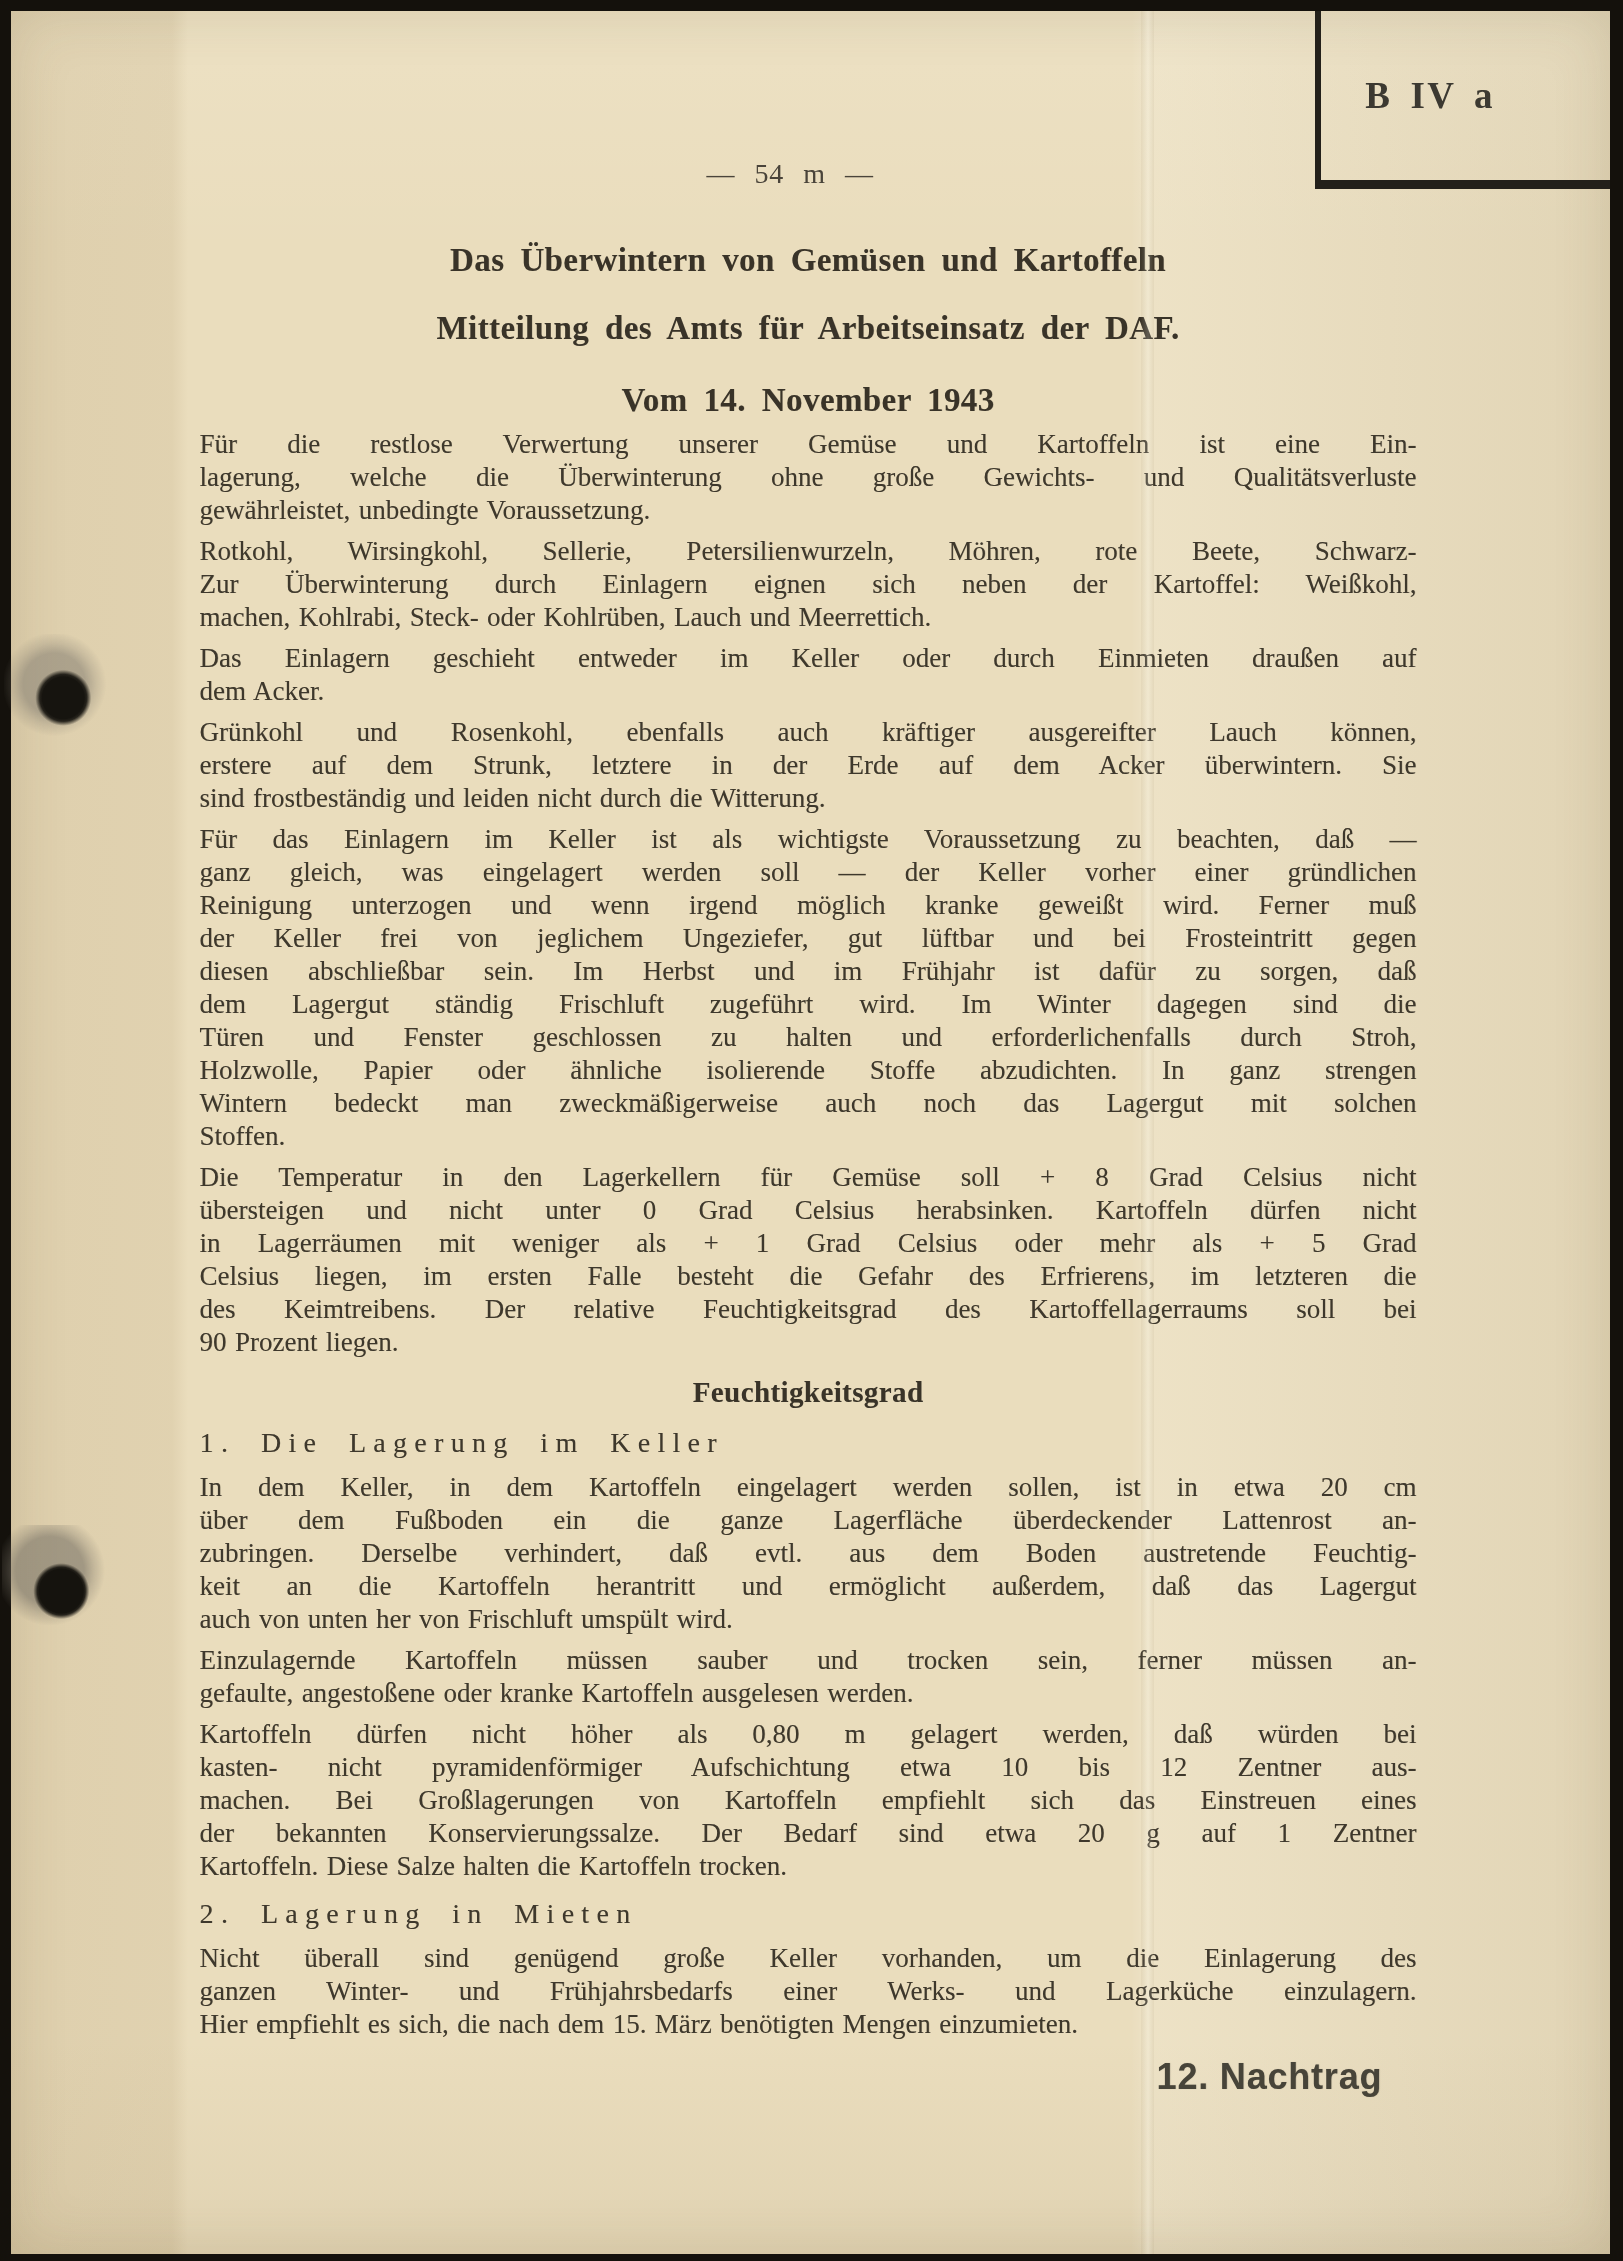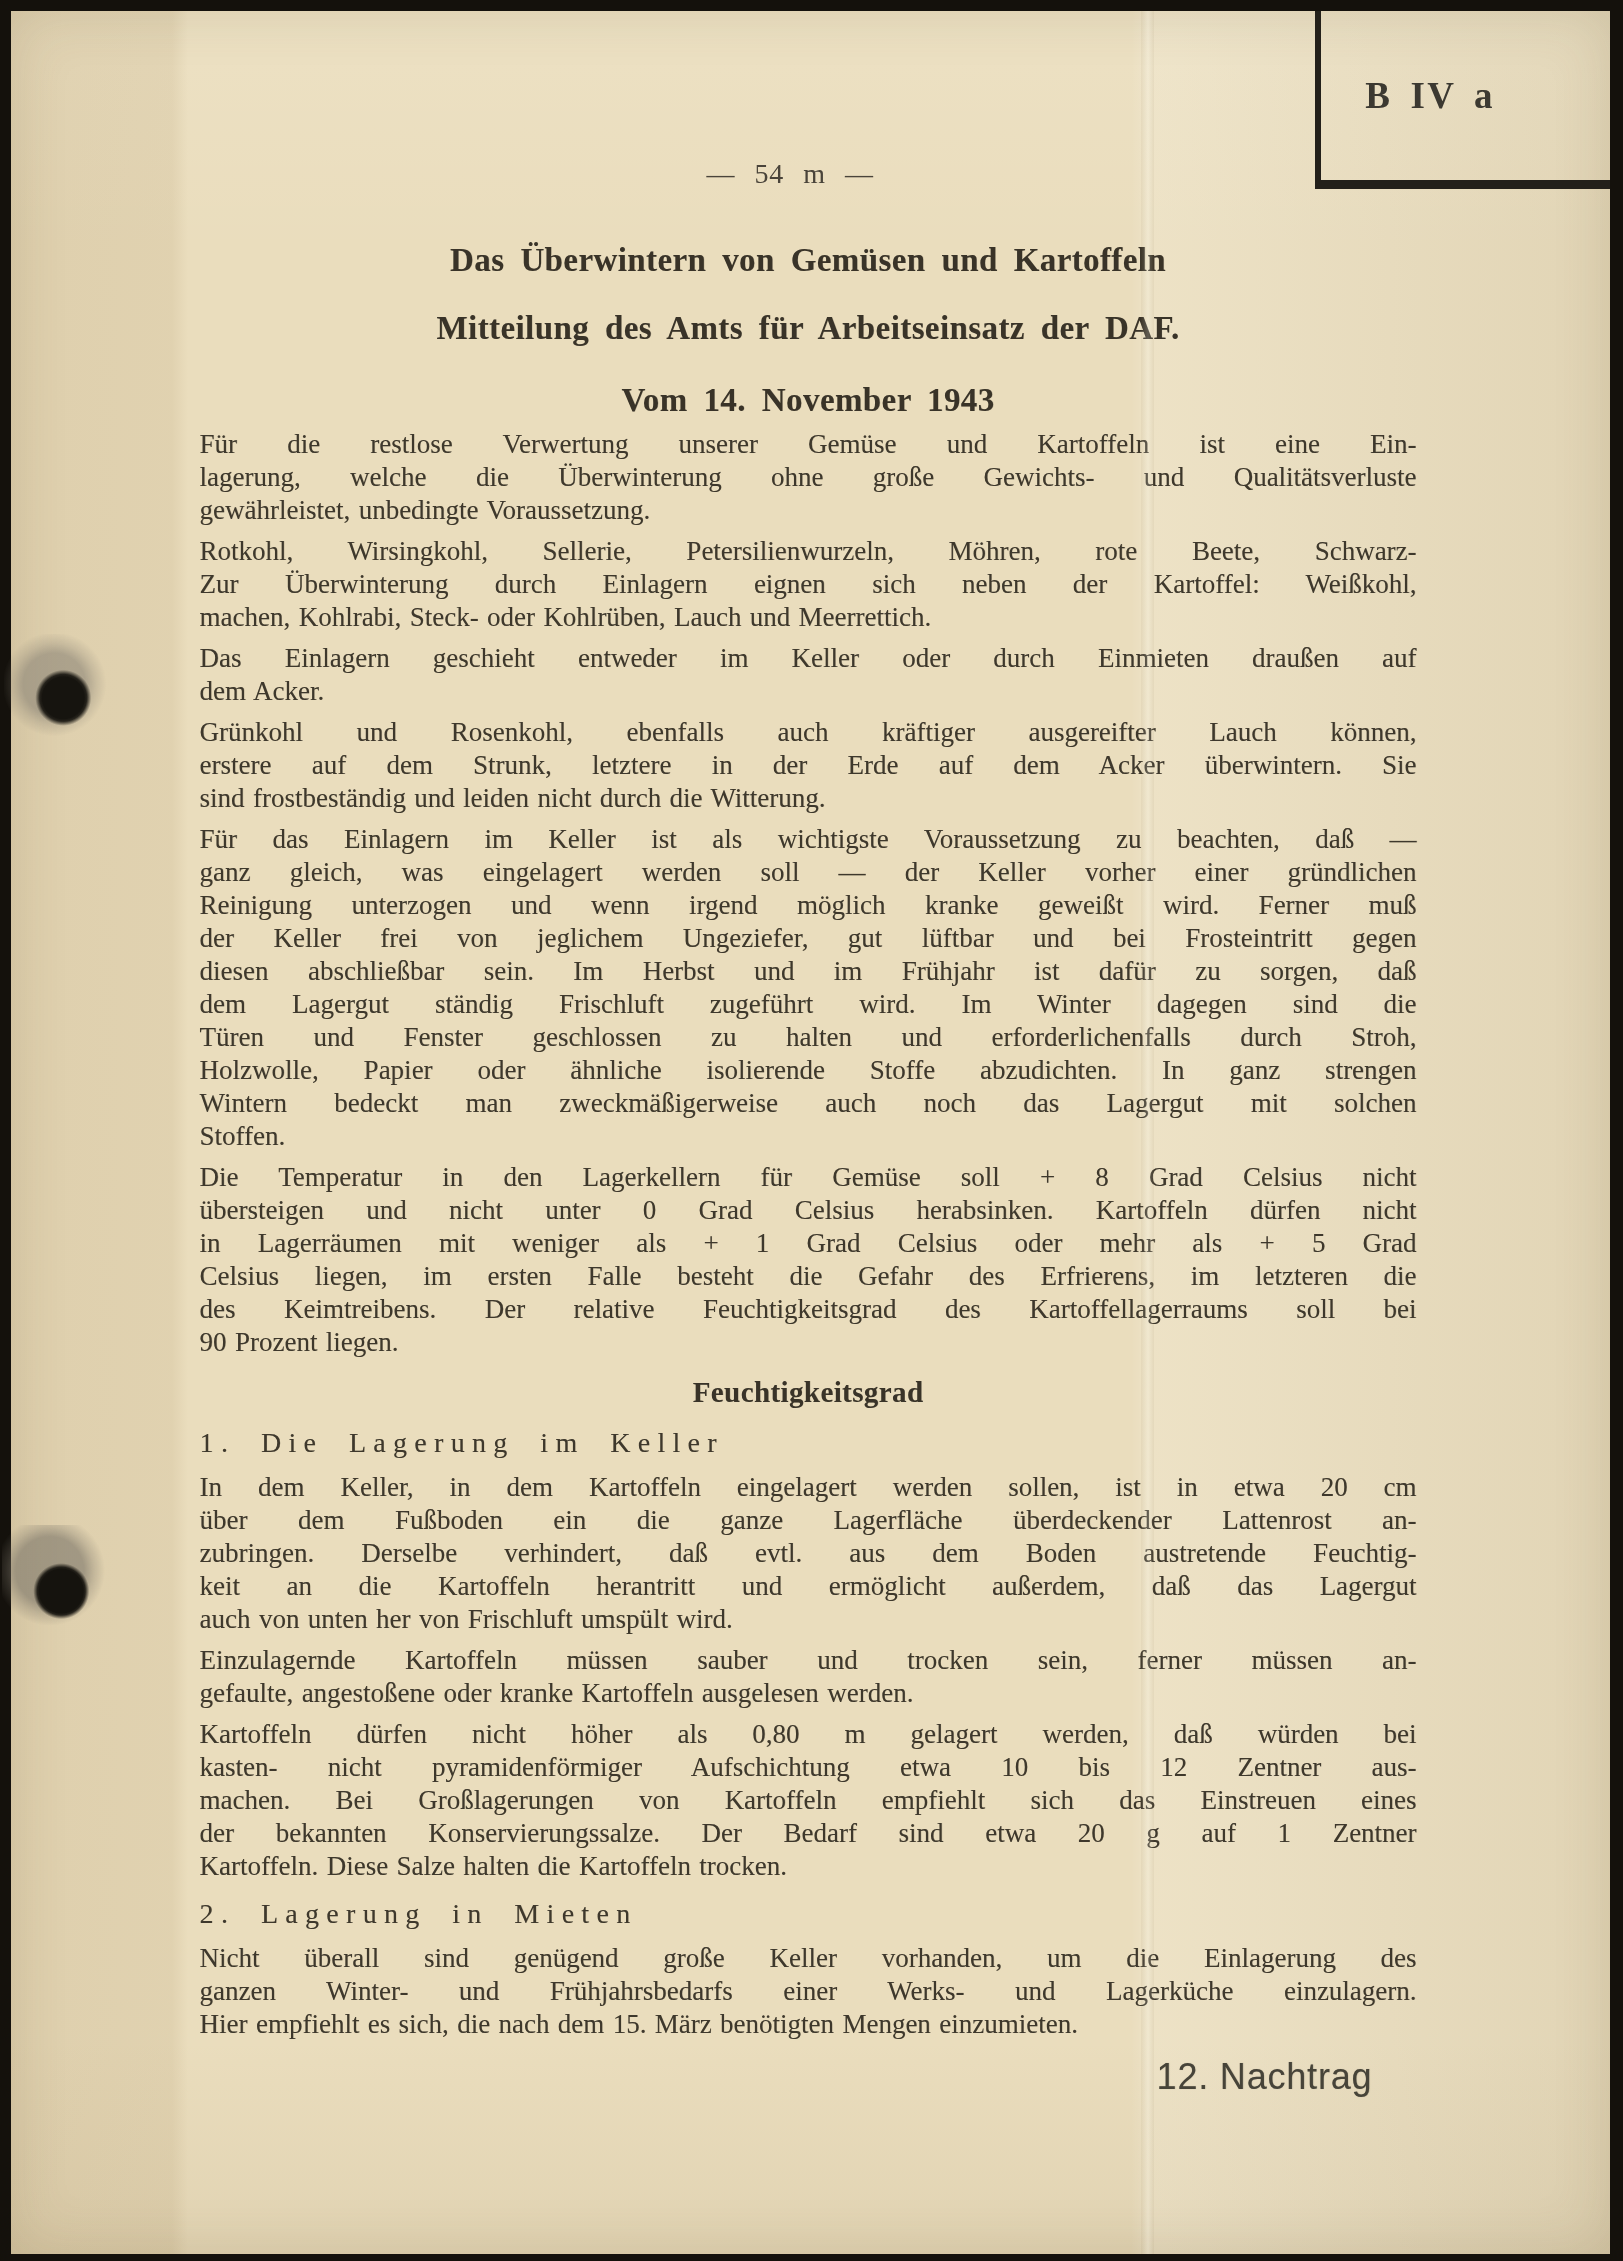--- a/index.html
+++ b/index.html
@@ -57,21 +57,21 @@
     font-size:29px; line-height:39px; font-weight:bold; color:#393328;
     letter-spacing:0.4px; word-spacing:3.2px;
   }
   .sub-heading {
     margin:13px 0 9.7px 0; font-size:28px; line-height:36px; font-weight:normal;
     letter-spacing:7.3px; word-spacing:11.4px; color:#3e382c;
   }
   .footer-tag {
     position:absolute; left:1146px; top:2045px;
     font-family:"Liberation Sans","DejaVu Sans",sans-serif;
-    font-size:36px; font-weight:normal; color:#474439; letter-spacing:0.8px;
+    font-size:36px; font-weight:bold; color:#474439; letter-spacing:0.8px;
     text-shadow:0.4px 0.4px 0.8px rgba(71,68,57,0.35);
   }
   
   .hole { position:absolute; width:114px; height:114px; pointer-events:none; filter:blur(0.5px); }
   .hole-1 {
     left:-6.5px; top:623px;
     background:
       radial-gradient(circle at 52% 56%, #16140f 0 21px, rgba(22,20,15,0.9) 23.5px, rgba(22,20,15,0) 28px),
       radial-gradient(circle at 44% 44%, rgba(130,124,112,0.55) 0 31px, rgba(130,124,112,0.25) 41px, rgba(130,124,112,0) 52px);
   }

